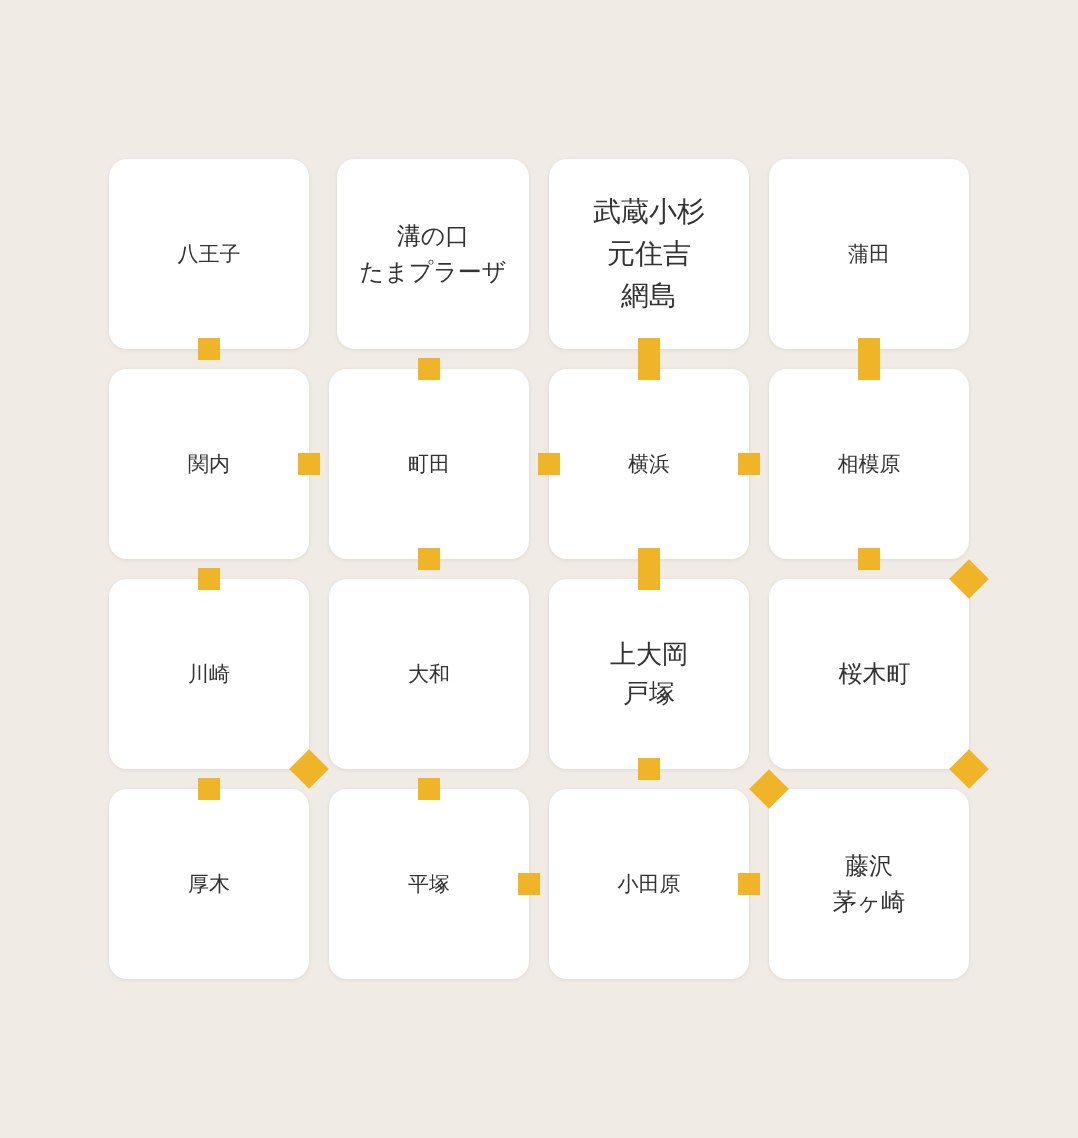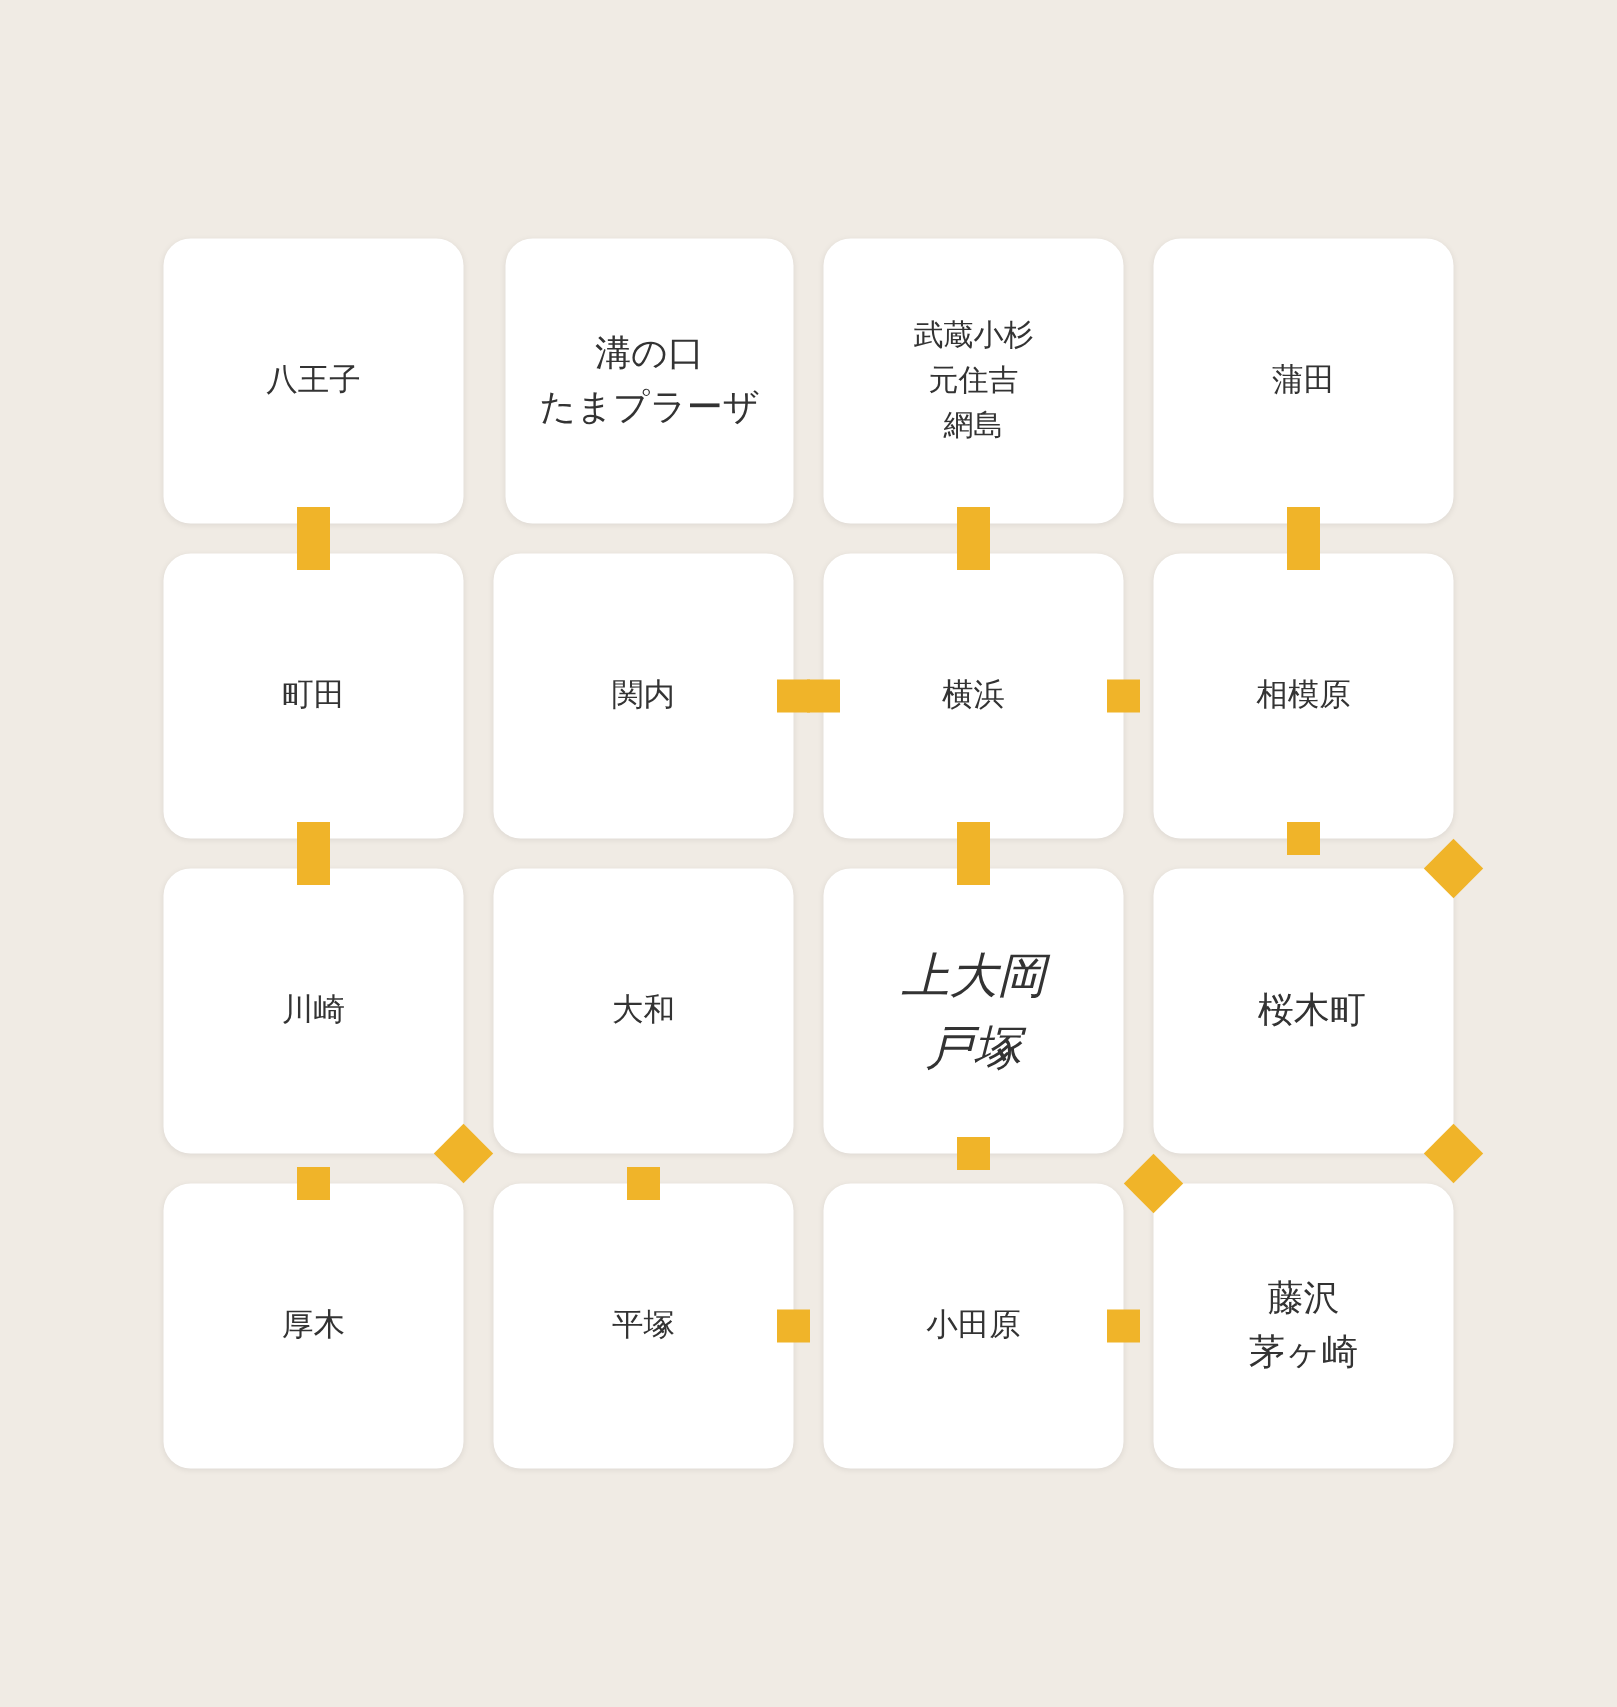--- a/index.html
+++ b/index.html
@@ -162,52 +162,52 @@
   <div class="cell">
     <div class="card-wrapper">
       <div class="card" style="font-size:24px;margin-left:18px;">
         <span>溝の口<br>たまプラーザ</span>
       </div>
     </div>
   </div>
 
   <div class="cell">
     <div class="card-wrapper">
-      <div class="card" style="font-size:20px;">
+      <div class="card" style="font-size:28px;">
         <span>武蔵小杉<br>元住吉<br>網島</span>
       </div>
       <div class="connector-bottom"></div>
     </div>
   </div>
 
   <div class="cell">
     <div class="card-wrapper">
       <div class="card">
         <span>蒲田</span>
       </div>
       <div class="connector-bottom"></div>
     </div>
   </div>
 
   <div class="cell">
     <div class="card-wrapper">
       <div class="card">
+        <span>関内</span>
+      </div>
+      <div class="connector-right"></div>
+    </div>
+  </div>
+
+  <div class="cell">
+    <div class="card-wrapper">
+      <div class="card">
         <span>町田</span>
       </div>
       <div class="connector-top"></div>
       <div class="connector-bottom"></div>
-    </div>
-  </div>
-
-  <div class="cell">
-    <div class="card-wrapper">
-      <div class="card">
-        <span>関内</span>
-      </div>
-      <div class="connector-right"></div>
     </div>
   </div>
 
   <div class="cell">
     <div class="card-wrapper">
       <div class="card">
         <span>横浜</span>
       </div>
       <div class="connector-top"></div>
       <div class="connector-left"></div>
@@ -239,21 +239,21 @@
   <div class="cell">
     <div class="card-wrapper">
       <div class="card">
         <span>大和</span>
       </div>
     </div>
   </div>
 
   <div class="cell">
     <div class="card-wrapper">
-      <div class="card" style="font-size:32px;font-style:italic;">
+      <div class="card" style="font-size:26px;">
         <span>上大岡<br>戸塚</span>
       </div>
       <div class="connector-top"></div>
       <div class="connector-bottom"></div>
     </div>
   </div>
 
   <div class="cell">
     <div class="card-wrapper">
       <div class="card" style="font-size:24px;padding-left:11px;">

